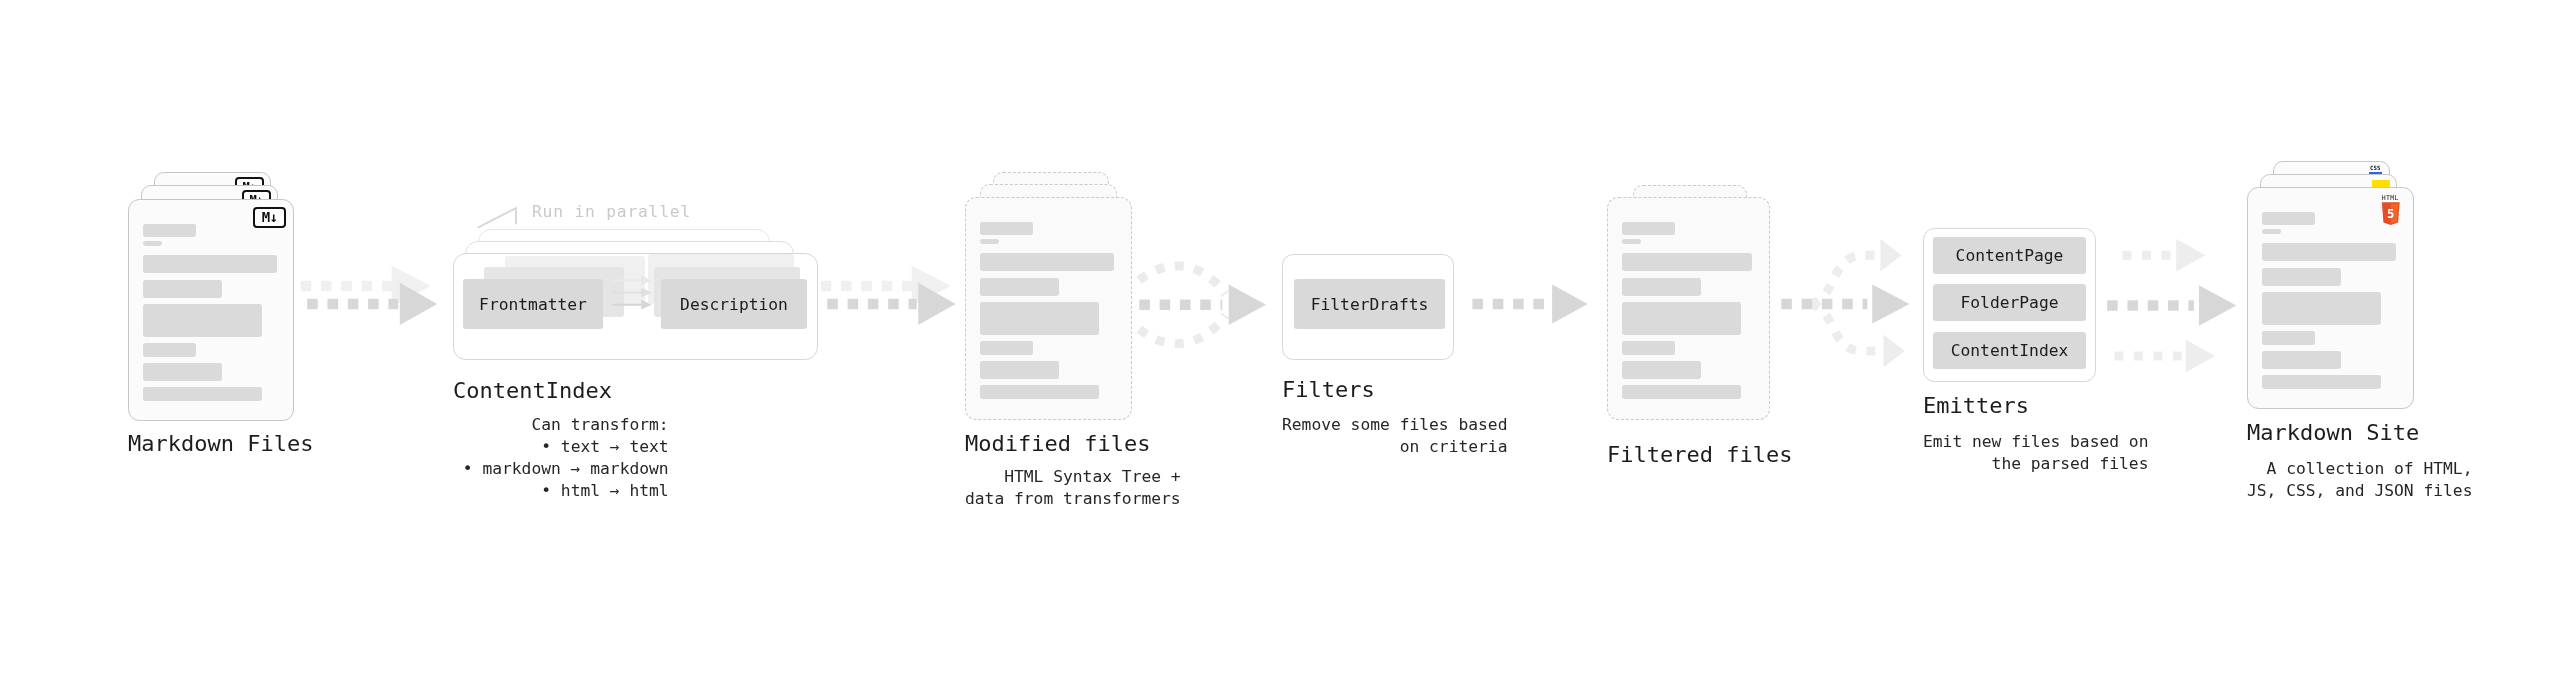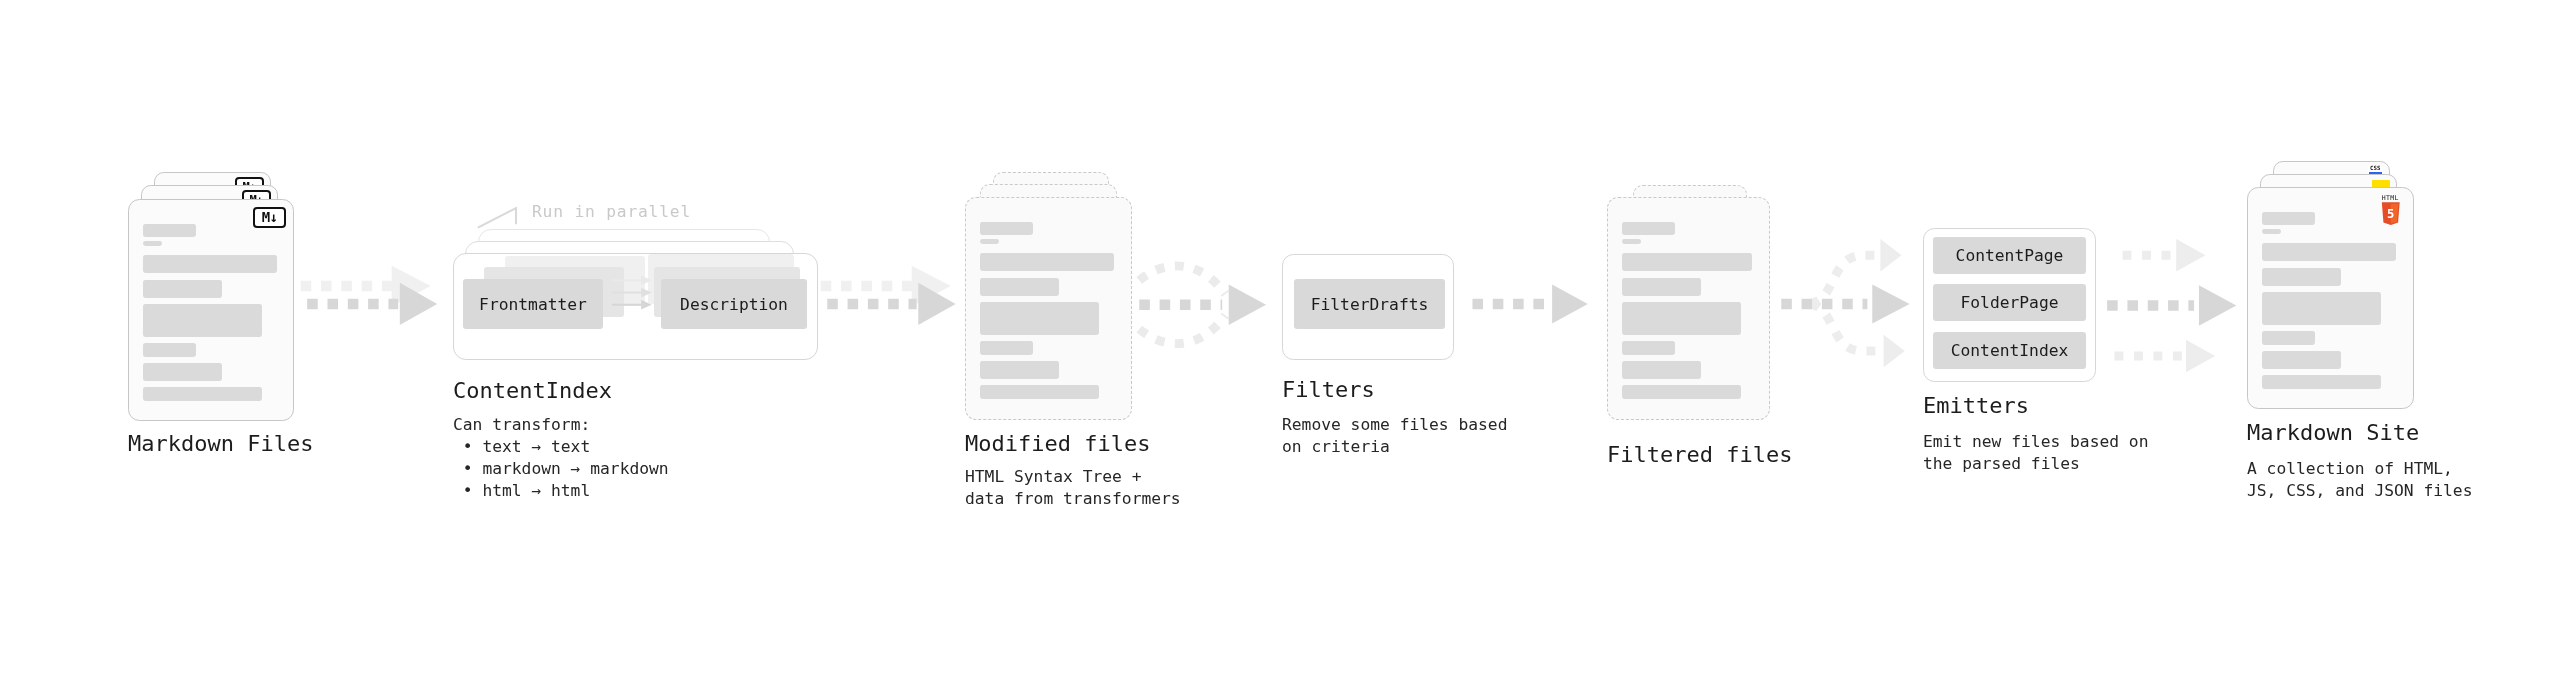--- a/index.html
+++ b/index.html
@@ -65,21 +65,21 @@
     position:absolute; background:var(--node-gray,#d9d9d9); border-radius:3px;
     display:flex; align-items:center; justify-content:center;
     font-size:16.3px; color:#1c1c1c;
   }
   .node.g1 { background:#e5e5e5; }
   .node.g2 { background:#f0f0f0; }
 
   
   .stage-label { position:absolute; font-size:22px; line-height:26px; color:#1c1c1c; white-space:nowrap; }
   .note { position:absolute; font-size:16.3px; color:#262626; white-space:nowrap; }
-  .note div { line-height:22px; }
+  .note div { line-height:22px;text-align:right; }
   .annotation { position:absolute; font-size:16.3px; color:#c9c9c9; letter-spacing:0.8px; white-space:nowrap;margin-left:8px; }
 
   svg.overlay { position:absolute; left:0; top:0; z-index:9; pointer-events:none; }
   .stage { z-index:2; }
 </style>
 </head>
 <body>
 
 <div class="stage abs">
   <div class="card ghost-card" style="left:154px;top:172px;width:117px;height:57px;z-index:1">

